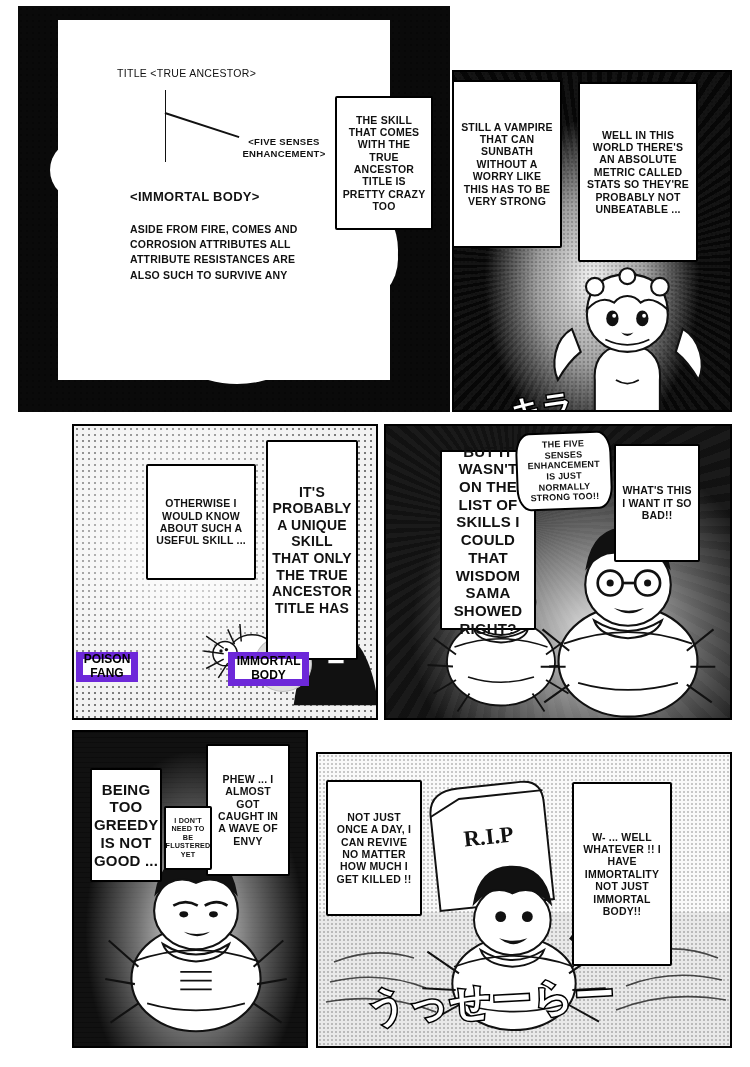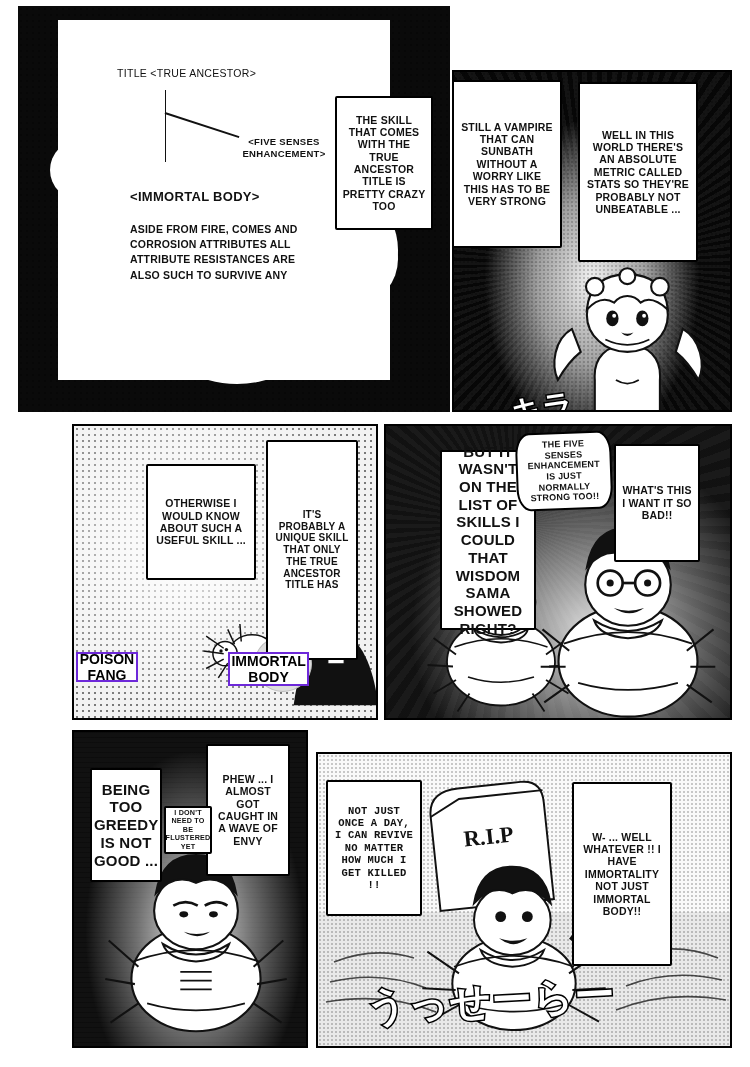--- a/index.html
+++ b/index.html
@@ -85,22 +85,22 @@
     justify-content: center;
     padding: 6px 5px;
     z-index: 5;
   }
   .balloon.rect { border-radius: 2px; }
   .balloon.soft { border-radius: 10px; }
   .label-box {
     position:absolute;
     box-sizing:border-box;
     background:#fff;
-    border:2px solid #6d28d9;
-    font-size:14px;
+    border:7px solid #6d28d9;
+    font-size:12px;
     font-weight:700;
     line-height:1.15;
     text-align:center;
     display:flex; align-items:center; justify-content:center;
     padding:3px 4px;
     z-index:6;
   }
 
   
   .status-cloud {
@@ -261,21 +261,21 @@
         <circle cx="48" cy="52" r="2.5"></circle>
       </g>
     </svg>
 
     <div style="position:absolute; left:180px; top:210px; width:56px; height:54px; border-radius:50%; background:#dedede; border:1px solid #bdbdbd;"></div>
   </div>
 
   <div class="balloon rect" style="left:146px; top:464px; width:110px; height:116px; font-size:10.5px;">
     <span>OTHERWISE I WOULD KNOW ABOUT SUCH A USEFUL SKILL ...</span>
   </div>
-  <div class="balloon rect" style="left:266px; top:440px; width:92px; height:220px; font-size:10px;">
+  <div class="balloon rect" style="left:266px; top:440px; width:92px; height:220px; font-size:14px;">
     <span>IT'S PROBABLY A UNIQUE SKILL THAT ONLY THE TRUE ANCESTOR TITLE HAS</span>
   </div>
 
   <div class="label-box" style="left:76px; top:652px; width:62px; height:30px;">
     <span>POISON FANG</span>
   </div>
   <div class="label-box" style="left:228px; top:652px; width:81px; height:34px;">
     <span>IMMORTAL BODY</span>
   </div>
 
@@ -372,21 +372,21 @@
   </div>
 
   <div class="balloon rect" style="left:90px; top:768px; width:72px; height:114px; font-size:15px;">
     <span>BEING TOO GREEDY IS NOT GOOD ...</span>
   </div>
 
   <div class="balloon rect" style="left:206px; top:744px; width:84px; height:132px; font-size:10.5px;">
     <span>PHEW ... I ALMOST GOT CAUGHT IN A WAVE OF ENVY</span>
   </div>
 
-  <div class="balloon rect" style="left:164px; top:806px; width:48px; height:48px; font-size:7.2px;">
+  <div class="balloon rect" style="left:164px; top:806px; width:48px; height:64px; font-size:7.2px;">
     <span>I DON'T NEED TO BE FLUSTERED YET</span>
   </div>
 
   <div class="panel" style="left:316px; top:752px; width:416px; height:296px;">
     <div style="position:absolute; inset:0; background:#fafafa;"></div>
     <div style="position:absolute; left:0; bottom:0; width:100%; height:46%; background:#e9e9e9;"></div>
     <div class="tone-dots-fine" style="opacity:.2;"></div>
 
     <svg class="art" viewBox="0 0 200 200" style="left:96px; top:12px; width:150px; height:150px; transform:rotate(-6deg);">
       <g stroke="#111" stroke-width="2.6" fill="#fff">
@@ -422,21 +422,21 @@
         <path d="M8 50 q40 -16 80 -4 M4 70 q50 -12 96 6 M0 90 q60 -10 110 10"></path>
         <path d="M392 46 q-40 -16 -80 -4 M396 68 q-50 -12 -96 6 M400 88 q-60 -10 -110 10"></path>
       </g>
     </svg>
 
     <div class="sfx" style="left:48px; bottom:18px; font-size:40px; letter-spacing:1px; transform:rotate(-3deg);">
       <span>うっせーらー</span>
     </div>
   </div>
 
-  <div class="balloon rect" style="left:326px; top:780px; width:96px; height:136px; font-size:10.5px;font-family:Liberation Mono, monospace;">
+  <div class="balloon rect" style="left:326px; top:780px; width:96px; height:136px; font-size:10.5px;">
     <span>NOT JUST ONCE A DAY, I CAN REVIVE NO MATTER HOW MUCH I GET KILLED !!</span>
   </div>
 
   <div class="balloon rect" style="left:572px; top:782px; width:100px; height:184px; font-size:10.5px;">
     <span>W- ... WELL WHATEVER !! I HAVE IMMORTALITY NOT JUST IMMORTAL BODY!!</span>
   </div>
 
 </div>
 
 </body></html>

